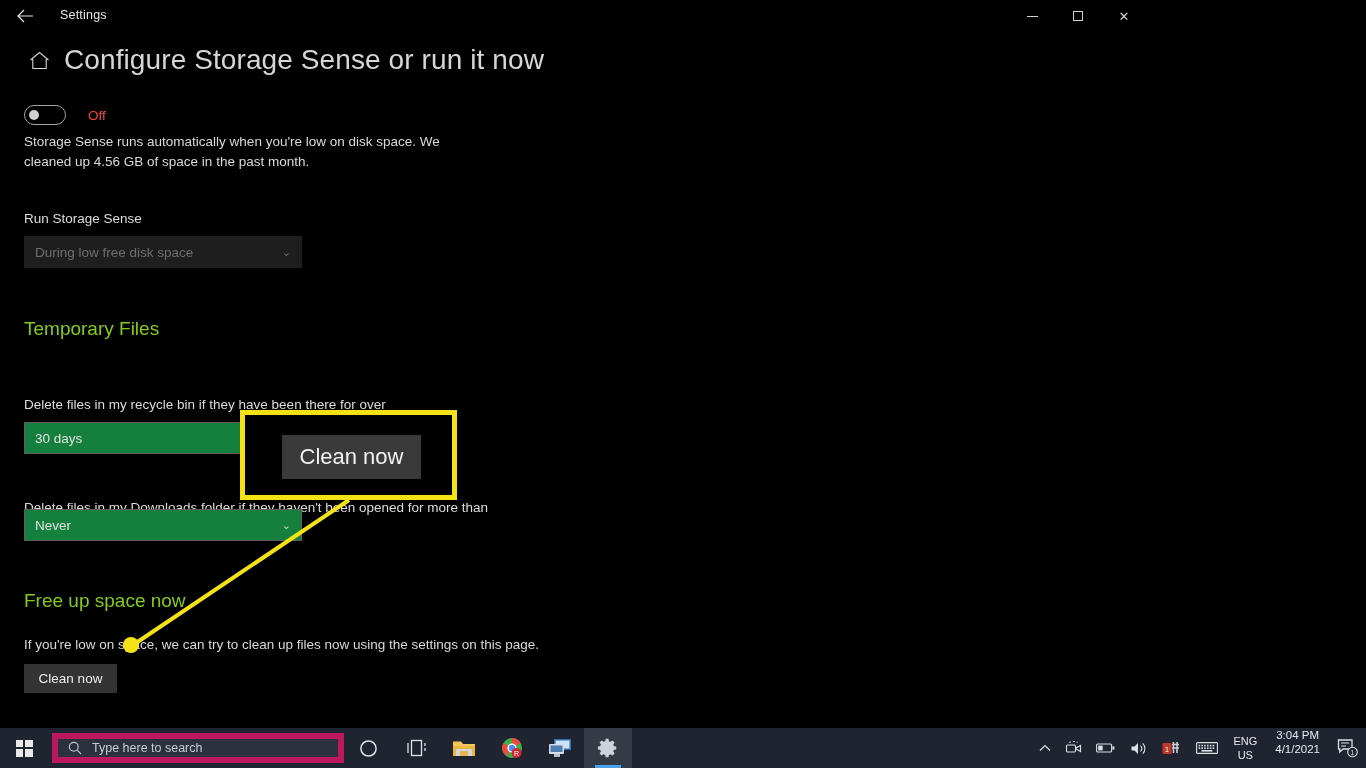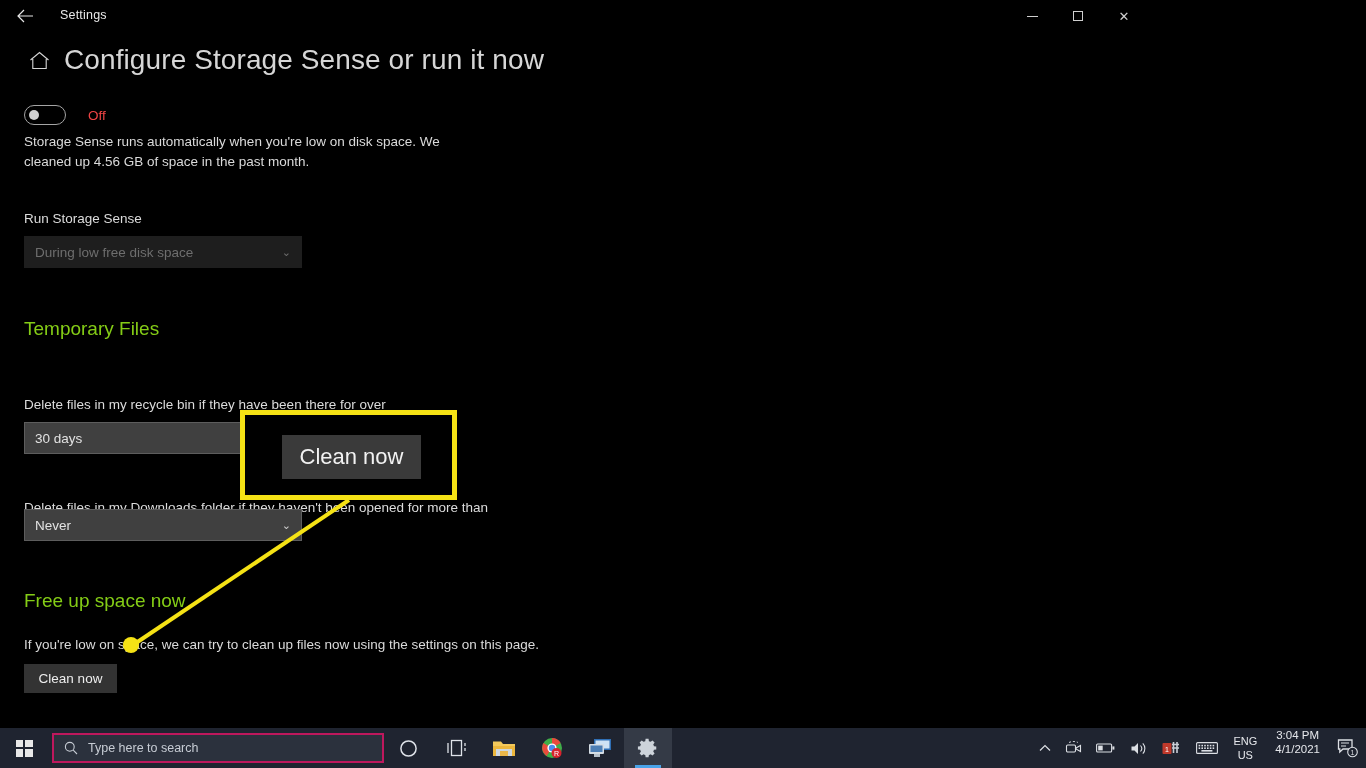--- a/index.html
+++ b/index.html
@@ -69,21 +69,21 @@
     color:#dadada; font-size:13.5px; line-height:20px;
   }
 
   .field-label { position:absolute; color:#dcdcdc; font-size:13.5px; }
   .lbl-run { left:24px; top:179px; }
   .lbl-recycle { left:24px; top:365px; }
   .lbl-downloads { left:24px; top:468px; }
 
   .combo {
     position:absolute; width:278px; height:32px;
-    background:#404040; border:1px solid #5d5d5d;
+    background:#15803d; border:1px solid #5d5d5d;
     display:flex; align-items:center; padding:0 10px;
     color:#e2e2e2; font-size:13.5px;
   }
   .combo .chev {
     position:absolute; right:10px; top:50%; transform:translateY(-50%);
     font-size:11px; color:#cfcfcf; line-height:1;
   }
   .combo.disabled {
     background:#1e1e1e; border-color:#1e1e1e; color:#6e6e6e;
   }
@@ -135,21 +135,21 @@
   .taskbar {
     position:absolute; left:0; top:728px; width:1366px; height:40px;
     background:#1f2430; display:flex; align-items:center;
   }
   .start-btn {
     width:48px; height:40px; display:flex; align-items:center; justify-content:center;
   }
   .win-logo { width:17px; height:17px; display:grid; grid-template-columns:1fr 1fr; grid-template-rows:1fr 1fr; gap:2px; }
   .win-logo i { background:#e8e8e8; display:block; }
   .search-box {
-    width:332px; height:30px; background:#2b313d; border:2px solid #be185d;
+    width:292px; height:30px; background:#2b313d; border:6px solid #be185d;
     display:flex; align-items:center; padding:0 10px; margin-left:4px;
   }
   .search-box .sp { color:#c7ccd4; font-size:12.5px; margin-left:10px; }
   .tb-icon {
     width:48px; height:40px; display:flex; align-items:center; justify-content:center;
     position:relative;
   }
   .tb-icon.active { background:#343a46; }
   .tb-icon .ind {
     position:absolute; bottom:0; left:11px; width:26px; height:3px; background:#4aa3e8;

